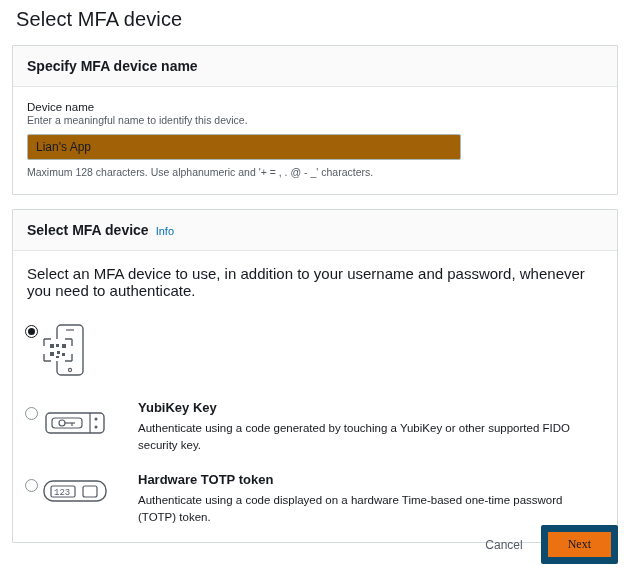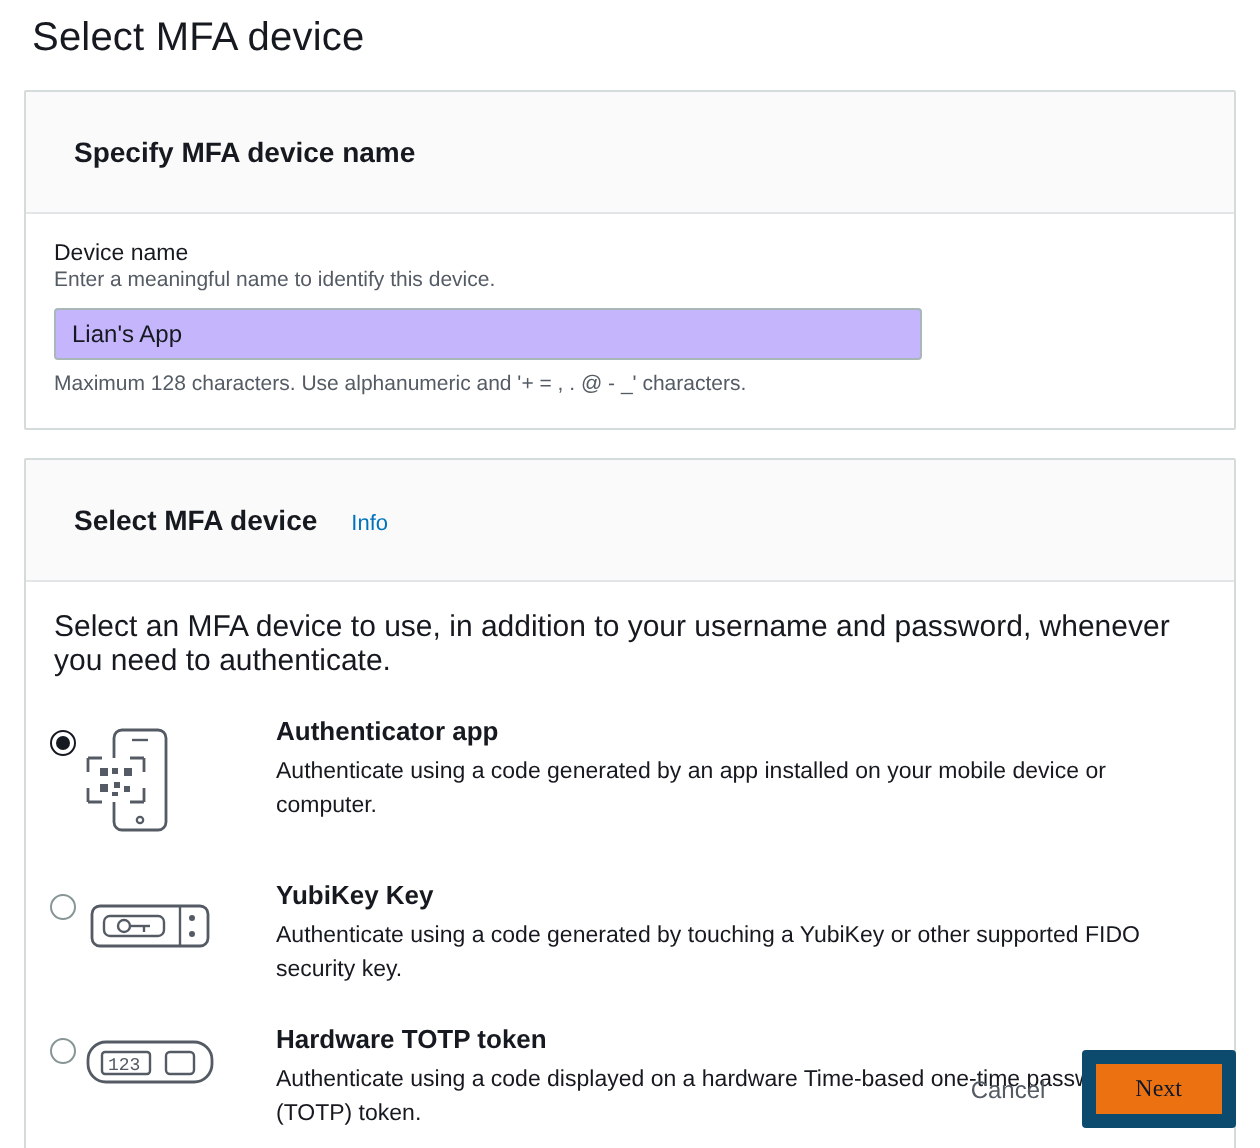--- a/index.html
+++ b/index.html
@@ -37,21 +37,21 @@
   }
   .card-header {
     background: #fafafa;
     border-bottom: 1px solid #e3e6e6;
     padding: 12px 14px;
     display: flex;
     align-items: baseline;
     gap: 7px;
   }
   .card-header h2 {
-    margin: 10px;
+    margin: 0;
     font-size: 14px;
     font-weight: bold;
     color: #16191f;
   }
   .info-link {
     font-size: 11px;
     color: #0073bb;
     text-decoration: none;
     cursor: pointer;
   }
@@ -72,21 +72,21 @@
   .text-input {
     box-sizing: border-box;
     width: 434px;
     height: 26px;
     padding: 3px 8px;
     border: 1px solid #aab7b8;
     border-radius: 2px;
     font-size: 12px;
     font-family: "Liberation Sans", sans-serif;
     color: #16191f;
-    background: #c4b5fd;
+    background: #a16207;
     outline: none;
   }
   .field-constraint {
     font-size: 10.5px;
     color: #545b64;
     margin: 6px 0 0 0;
   }
   .intro-text {
     font-size: 15px;
     color: #16191f;
@@ -216,24 +216,20 @@
             <path d="M6 20 h7 M6 20 v7 M34 20 h-7 M34 20 v7 M6 42 h7 M6 42 v-7 M34 42 h-7 M34 42 v-7" fill="none" stroke="#545b64" stroke-width="1.4"></path>
             <rect x="12" y="25" width="4" height="4" fill="#545b64"></rect>
             <rect x="18" y="25" width="3" height="3" fill="#545b64"></rect>
             <rect x="24" y="25" width="4" height="4" fill="#545b64"></rect>
             <rect x="12" y="33" width="4" height="4" fill="#545b64"></rect>
             <rect x="19" y="32" width="3" height="3" fill="#545b64"></rect>
             <rect x="24" y="34" width="3" height="3" fill="#545b64"></rect>
             <rect x="18" y="37" width="3" height="2" fill="#545b64"></rect>
           </svg>
         </span>
-        <span class="option-text">
-          <p class="option-title">Authenticator app</p>
-          <p class="option-desc">Authenticate using a code generated by an app installed on your mobile device or computer.</p>
-        </span>
       </div>
 
       <div class="option-row">
         <span class="radio"></span>
         <span class="option-icon">
           <svg width="76" height="44" viewBox="0 0 76 44" aria-hidden="true">
             <rect x="8" y="12" width="58" height="20" rx="4" fill="none" stroke="#545b64" stroke-width="1.4"></rect>
             <rect x="14" y="17" width="30" height="10" rx="3" fill="none" stroke="#545b64" stroke-width="1.2"></rect>
             <circle cx="24" cy="22" r="3" fill="none" stroke="#545b64" stroke-width="1.2"></circle>
             <line x1="27" y1="22" x2="37" y2="22" stroke="#545b64" stroke-width="1.2"></line>

